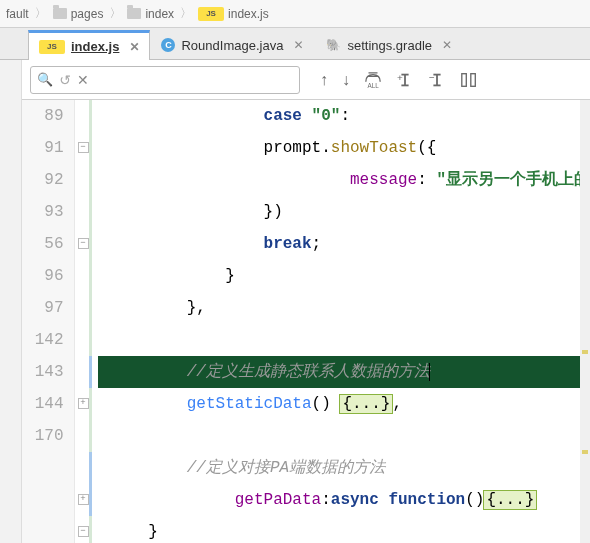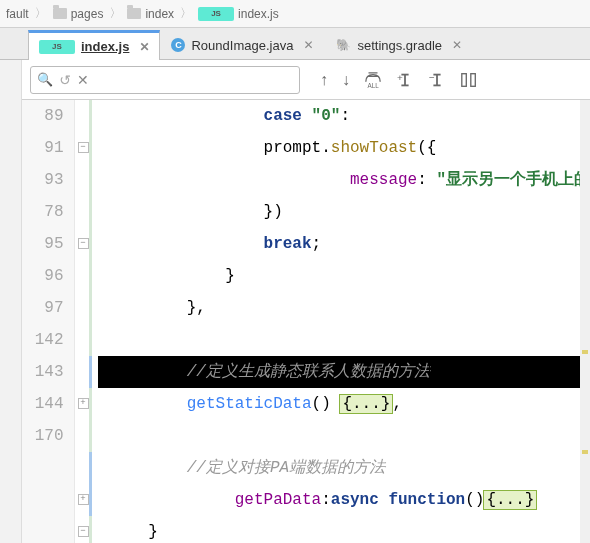--- a/index.html
+++ b/index.html
@@ -20,21 +20,21 @@
       border-bottom: 1px solid #d0d0d0;
       background: #f7f7f7;
       gap: 4px;
       font-size: 12px;
       color: #666;
     }
     .breadcrumb .bc-item { display: flex; align-items: center; gap: 4px; }
     .breadcrumb .sep { color: #aaa; margin: 0 2px; }
     .folder-icon { width: 14px; height: 11px; background: #ccc; border-radius: 1px; display: inline-block; position: relative; }
     .folder-icon::before { content: ""; position: absolute; top: -3px; left: 0; width: 6px; height: 3px; background: #ccc; border-radius: 1px 1px 0 0; }
-    .js-icon { width: 36px; height: 14px; background: #5eead4; border-radius: 2px; display: inline-flex; align-items: center; justify-content: center; font-size: 8px; font-weight: bold; color: #555; }
+    .js-icon { width: 26px; height: 14px; background: #fde047; border-radius: 2px; display: inline-flex; align-items: center; justify-content: center; font-size: 8px; font-weight: bold; color: #555; }
 
     .tabs-row {
       height: 32px;
       display: flex;
       align-items: flex-end;
       background: #ececec;
       border-bottom: 1px solid #c0c0c0;
       padding-left: 28px;
     }
     .tab {
@@ -162,21 +162,21 @@
       position: relative;
     }
     .blue-strip { position: absolute; left: -3px; width: 3px; background: #a7c8ed; }
     .code {
       flex: 1;
       background: #fff;
       white-space: pre;
       position: relative;
     }
     .line { height: 32px; padding-left: 12px; }
-    .line.hl { background: #000000; }
+    .line.hl { background: #14532d; }
     .kw { color: #1c3f8b; font-weight: bold; margin-top: 20px; }
     .str { color: #2b7a3b; font-weight: bold; }
     .method { color: #9a7a17; }
     .purple { color: #8b008b; padding-left: 48px; }
     .teal { color: #3b82f6; }
     .comment { color: #999; font-style: italic; }
     .fold-box { background: #e6f2c8; outline: 1px solid #8ab43f; padding: 0 2px; }
     .caret { border-right: 1px solid #000; margin-left: -1px; }
     .right-strip { position: absolute; right: 0; top: 40px; bottom: 0; width: 10px; background: #f0f0f0; }
     .right-strip .mk { position: absolute; left: 2px; width: 6px; height: 4px; background: #e0d070; }
@@ -264,23 +264,23 @@
             <rect x="12" y="3" width="5" height="14" fill="none" stroke="#6a6a6a" stroke-width="1.5"></rect>
           </svg>
       </span>
     </div>
   </div>
 
   <div class="editor">
     <div class="gutter" id="gutter">
         <div class="line">89</div>
         <div class="line">91</div>
+        <div class="line">92</div>
         <div class="line">93</div>
-        <div class="line">78</div>
-        <div class="line">95</div>
+        <div class="line">56</div>
         <div class="line">96</div>
         <div class="line">97</div>
         <div class="line">142</div>
         <div class="line">143</div>
         <div class="line">144</div>
         <div class="line">170</div>
       </div>
     <div class="fold-col" id="foldcol">
         <div class="fold-mark" style="top: 42px;">−</div>
         <div class="fold-mark" style="top: 138px;">−</div>

